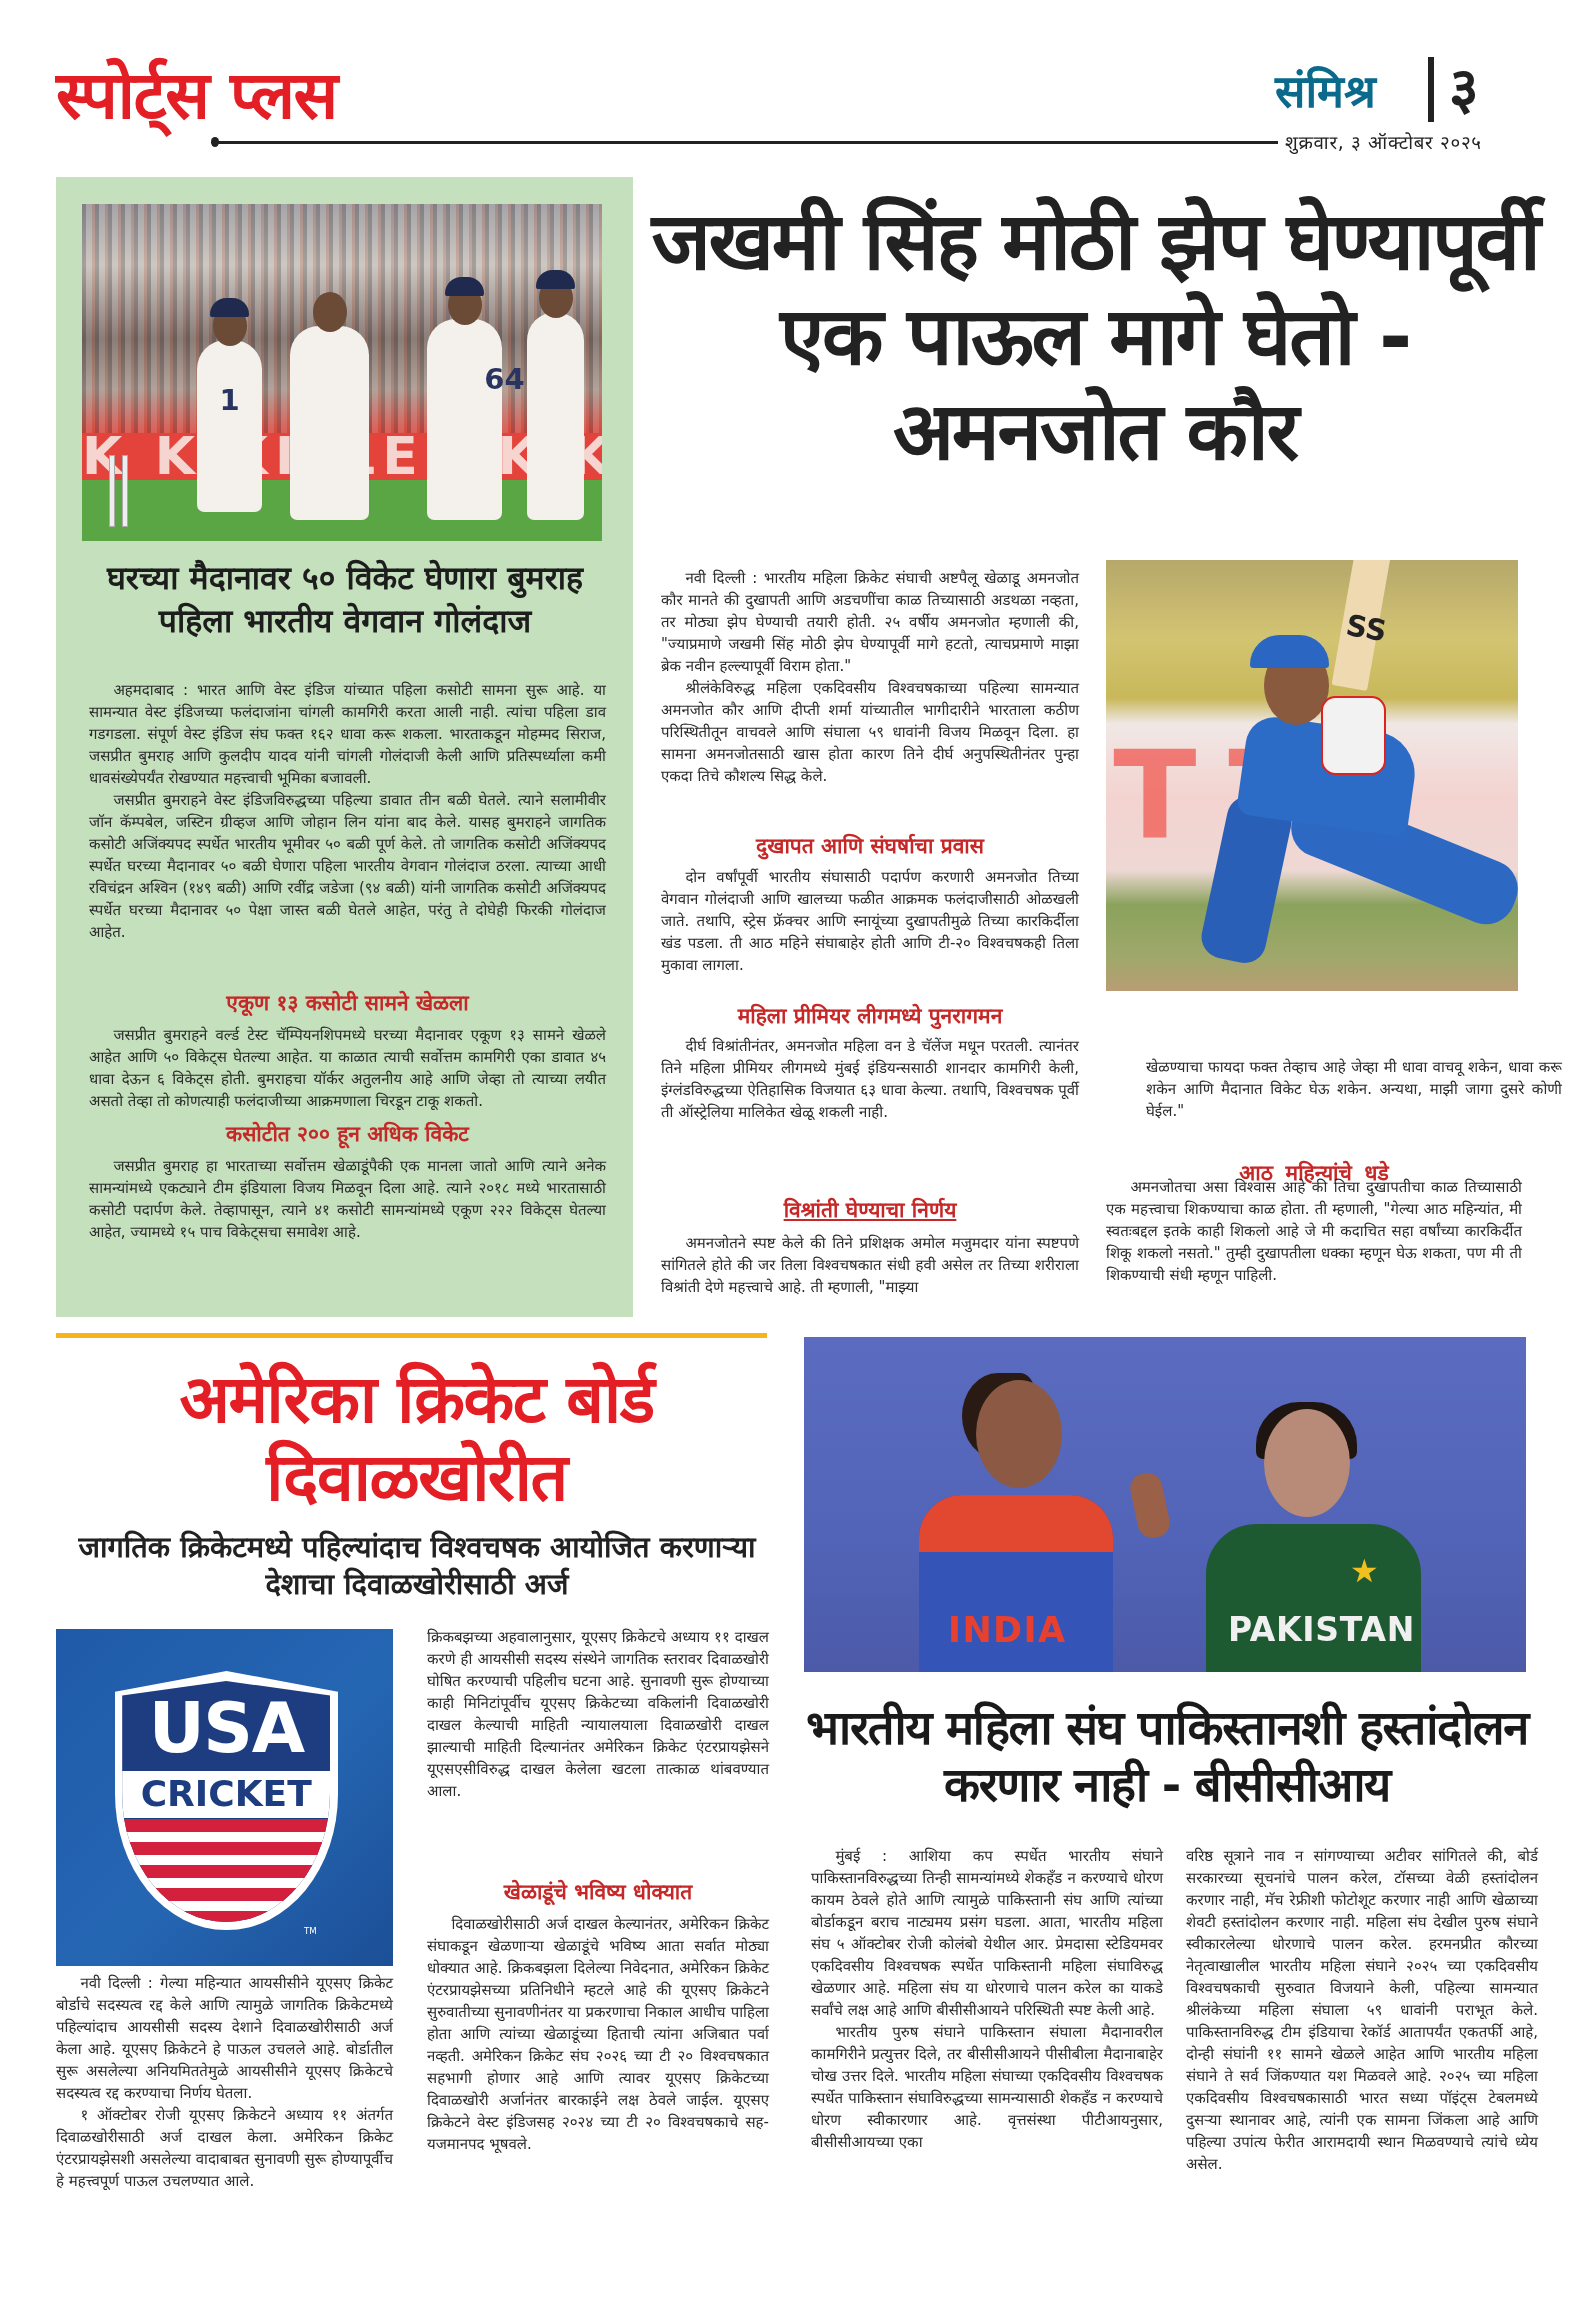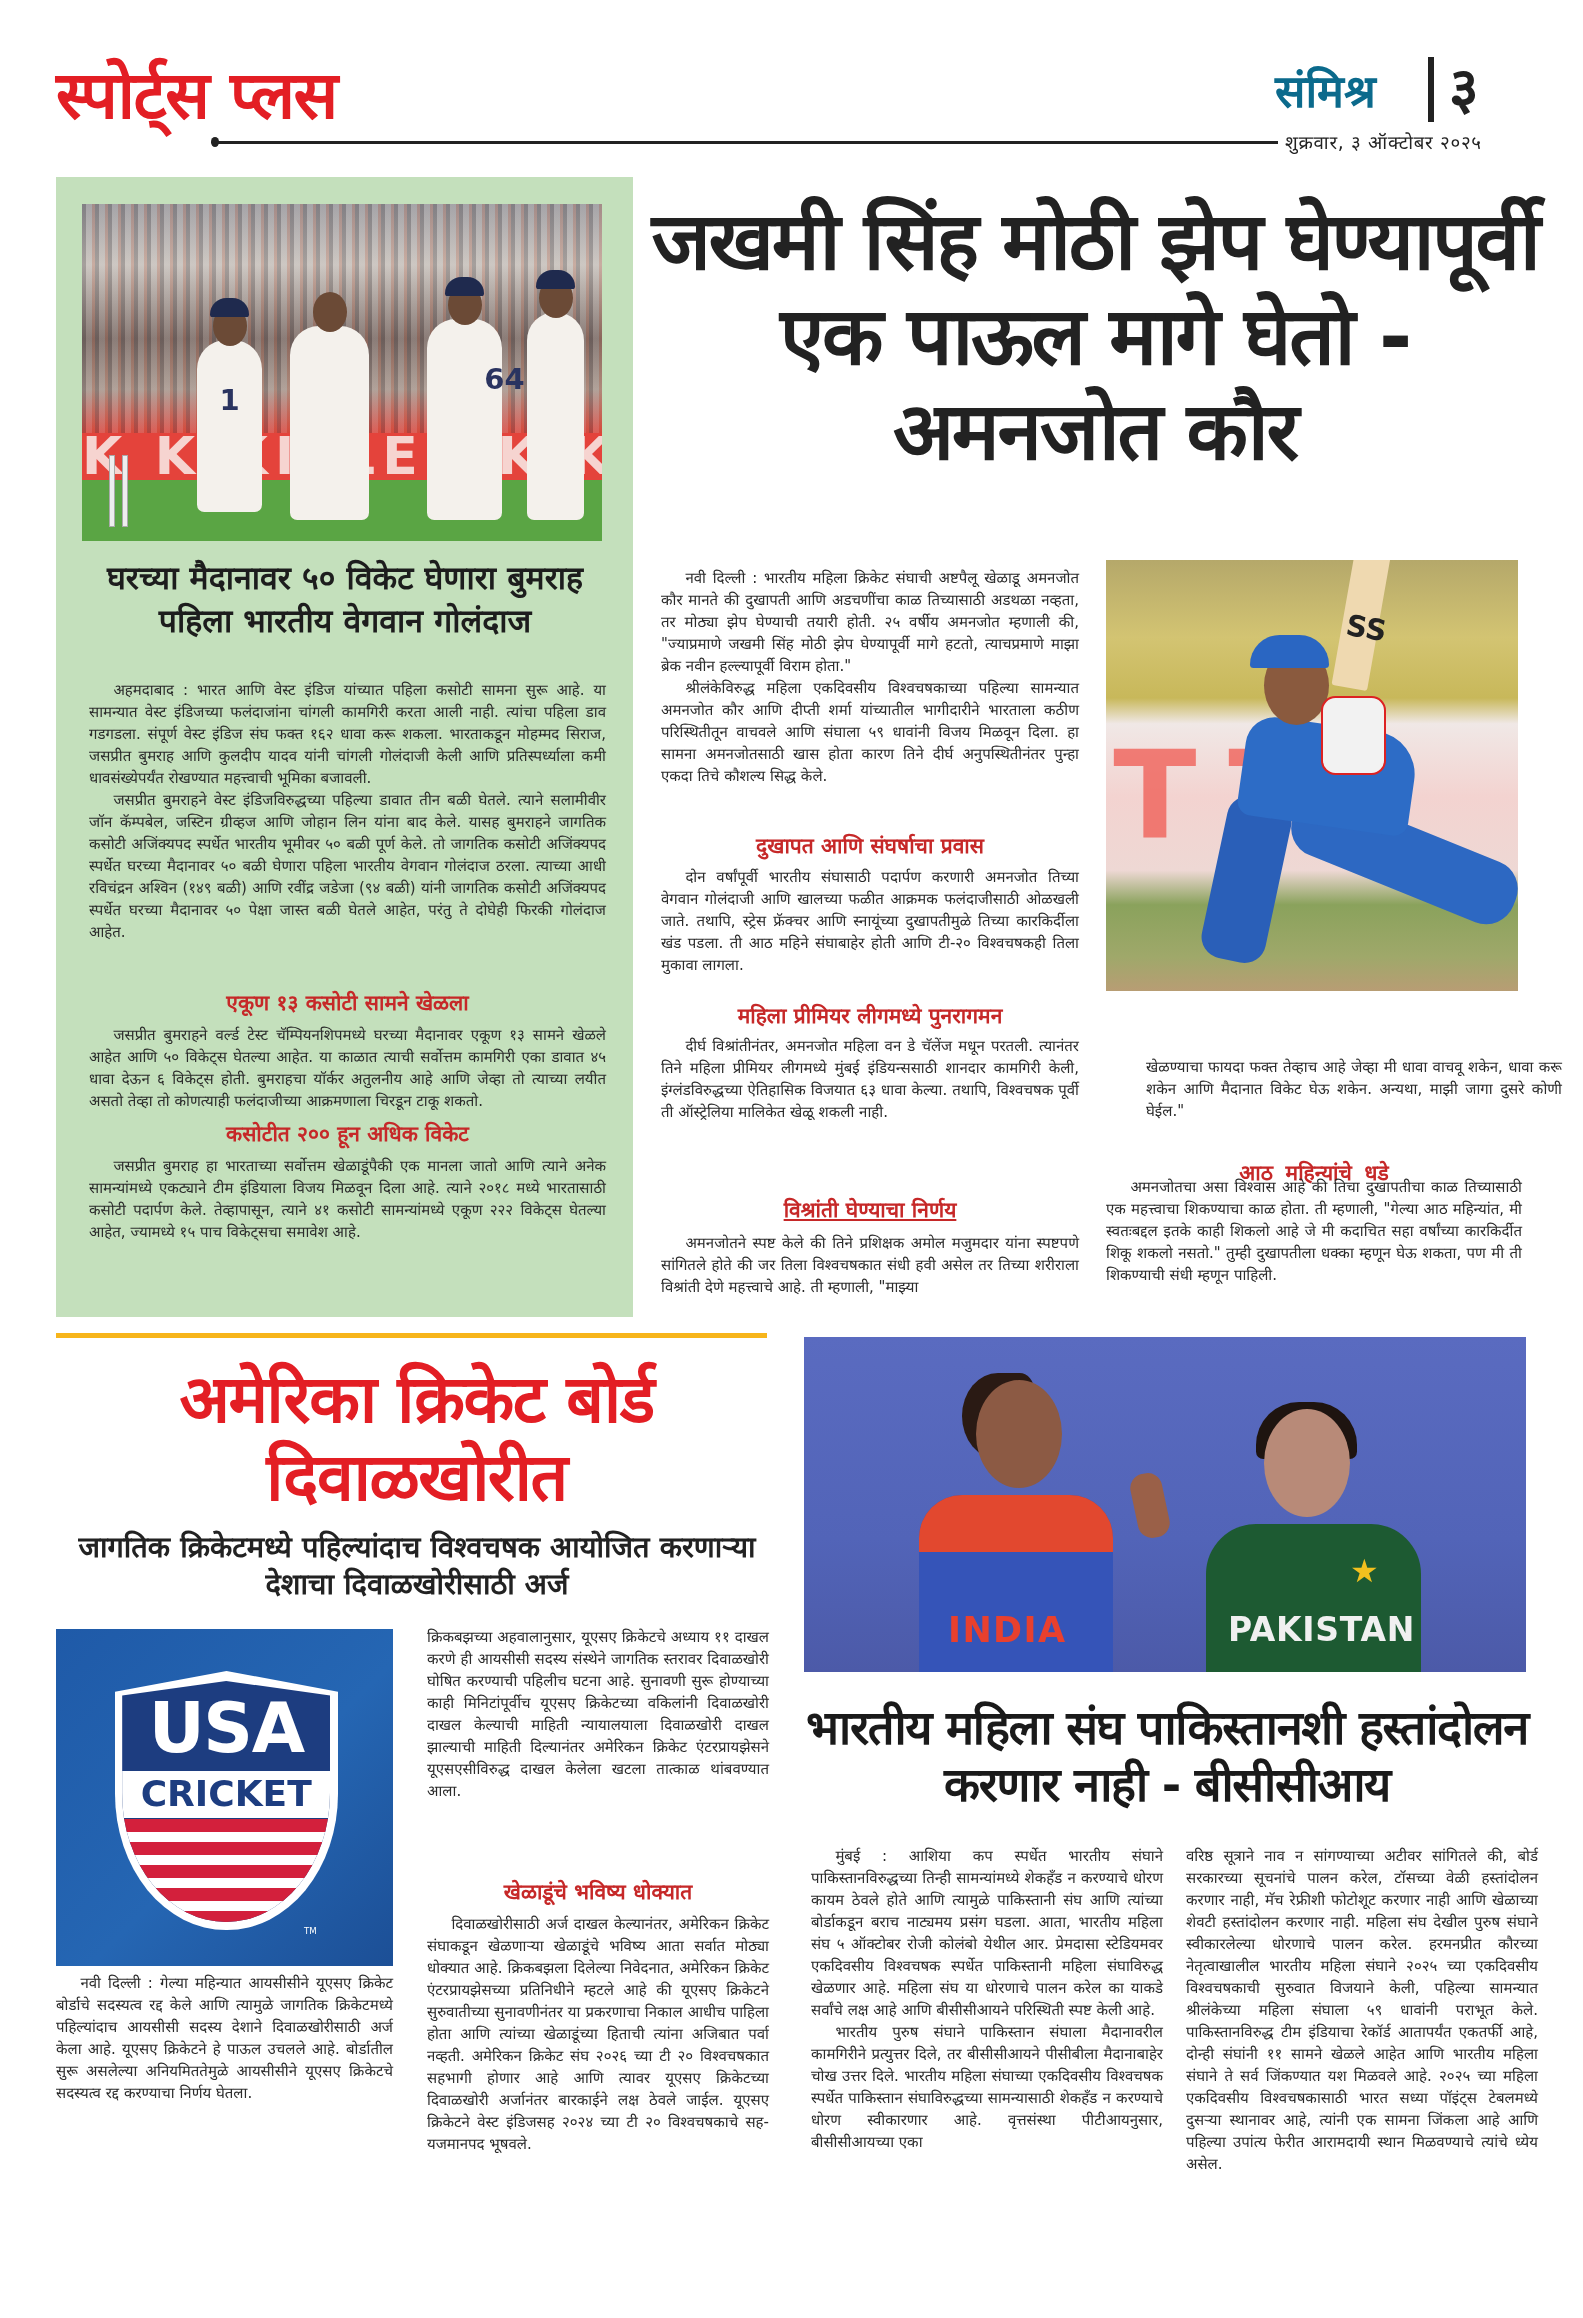--- a/index.html
+++ b/index.html
@@ -210,20 +210,21 @@
       <div class="shield-cricket-band"></div>
       <div class="shield-cricket">CRICKET</div>
       <div class="shield-stripes"></div>
     </div>
   </div>
   <div class="tm">TM</div>
 </div>
 
 <div class="abs body-text col-usa-1">
   <p>नवी दिल्ली : गेल्या महिन्यात आयसीसीने यूएसए क्रिकेट बोर्डाचे सदस्यत्व रद्द केले आणि त्यामुळे जागतिक क्रिकेटमध्ये पहिल्यांदाच आयसीसी सदस्य देशाने दिवाळखोरीसाठी अर्ज केला आहे. यूएसए क्रिकेटने हे पाऊल उचलले आहे. बोर्डातील सुरू असलेल्या अनियमिततेमुळे आयसीसीने यूएसए क्रिकेटचे सदस्यत्व रद्द करण्याचा निर्णय घेतला.</p>
+  <p>१ ऑक्टोबर रोजी यूएसए क्रिकेटने अध्याय ११ अंतर्गत दिवाळखोरीसाठी अर्ज दाखल केला. अमेरिकन क्रिकेट एंटरप्रायझेसशी असलेल्या वादाबाबत सुनावणी सुरू होण्यापूर्वीच हे महत्त्वपूर्ण पाऊल उचलण्यात आले.</p>
 </div>
 <div class="abs body-text col-usa-2">
   <p style="text-indent:0">क्रिकबझच्या अहवालानुसार, यूएसए क्रिकेटचे अध्याय ११ दाखल करणे ही आयसीसी सदस्य संस्थेने जागतिक स्तरावर दिवाळखोरी घोषित करण्याची पहिलीच घटना आहे. सुनावणी सुरू होण्याच्या काही मिनिटांपूर्वीच यूएसए क्रिकेटच्या वकिलांनी दिवाळखोरी दाखल केल्याची माहिती न्यायालयाला दिवाळखोरी दाखल झाल्याची माहिती दिल्यानंतर अमेरिकन क्रिकेट एंटरप्रायझेसने यूएसएसीविरुद्ध दाखल केलेला खटला तात्काळ थांबवण्यात आला.</p>
 </div>
 <div class="abs subhead sub-u1">खेळाडूंचे भविष्य धोक्यात</div>
 <div class="abs body-text col-usa-3">
   <p>दिवाळखोरीसाठी अर्ज दाखल केल्यानंतर, अमेरिकन क्रिकेट संघाकडून खेळणाऱ्या खेळाडूंचे भविष्य आता सर्वात मोठ्या धोक्यात आहे. क्रिकबझला दिलेल्या निवेदनात, अमेरिकन क्रिकेट एंटरप्रायझेसच्या प्रतिनिधीने म्हटले आहे की यूएसए क्रिकेटने सुरुवातीच्या सुनावणीनंतर या प्रकरणाचा निकाल आधीच पाहिला होता आणि त्यांच्या खेळाडूंच्या हिताची त्यांना अजिबात पर्वा नव्हती. अमेरिकन क्रिकेट संघ २०२६ च्या टी २० विश्वचषकात सहभागी होणार आहे आणि त्यावर यूएसए क्रिकेटच्या दिवाळखोरी अर्जानंतर बारकाईने लक्ष ठेवले जाईल. यूएसए क्रिकेटने वेस्ट इंडिजसह २०२४ च्या टी २० विश्वचषकाचे सह-यजमानपद भूषवले.</p>
 </div>
 
 <div class="abs photo-indpak" title="Harmanpreet Kaur and Fatima Sana at captains' event">

